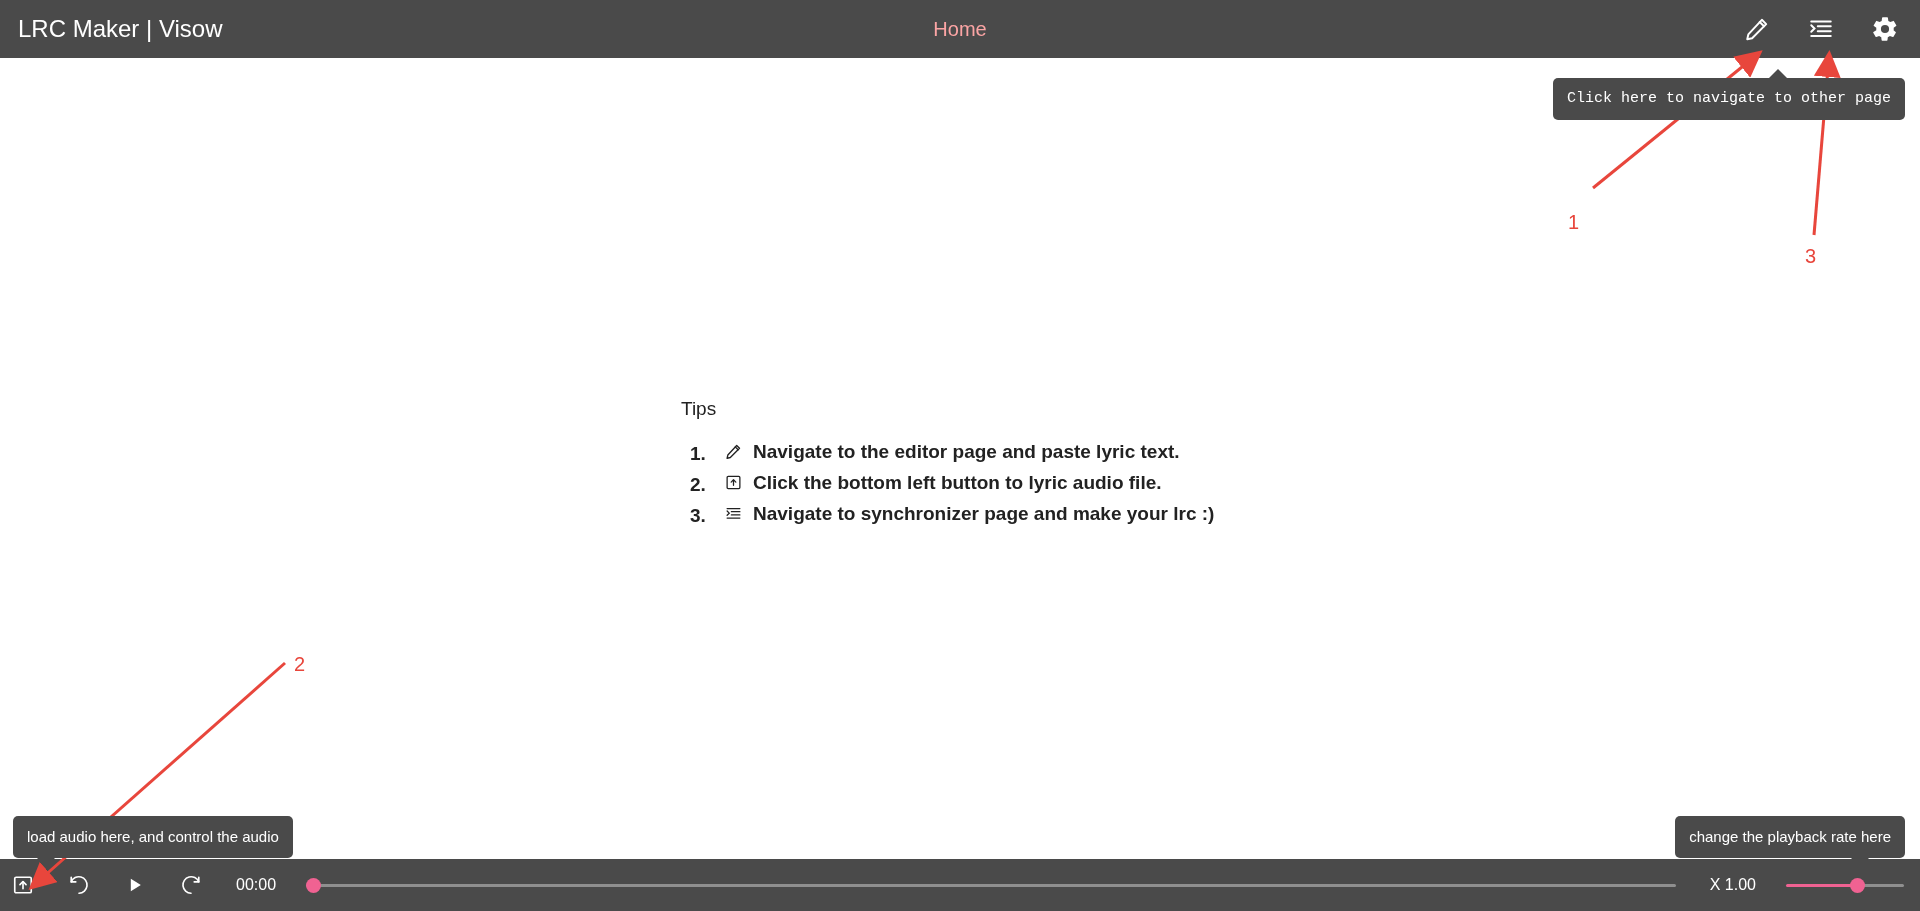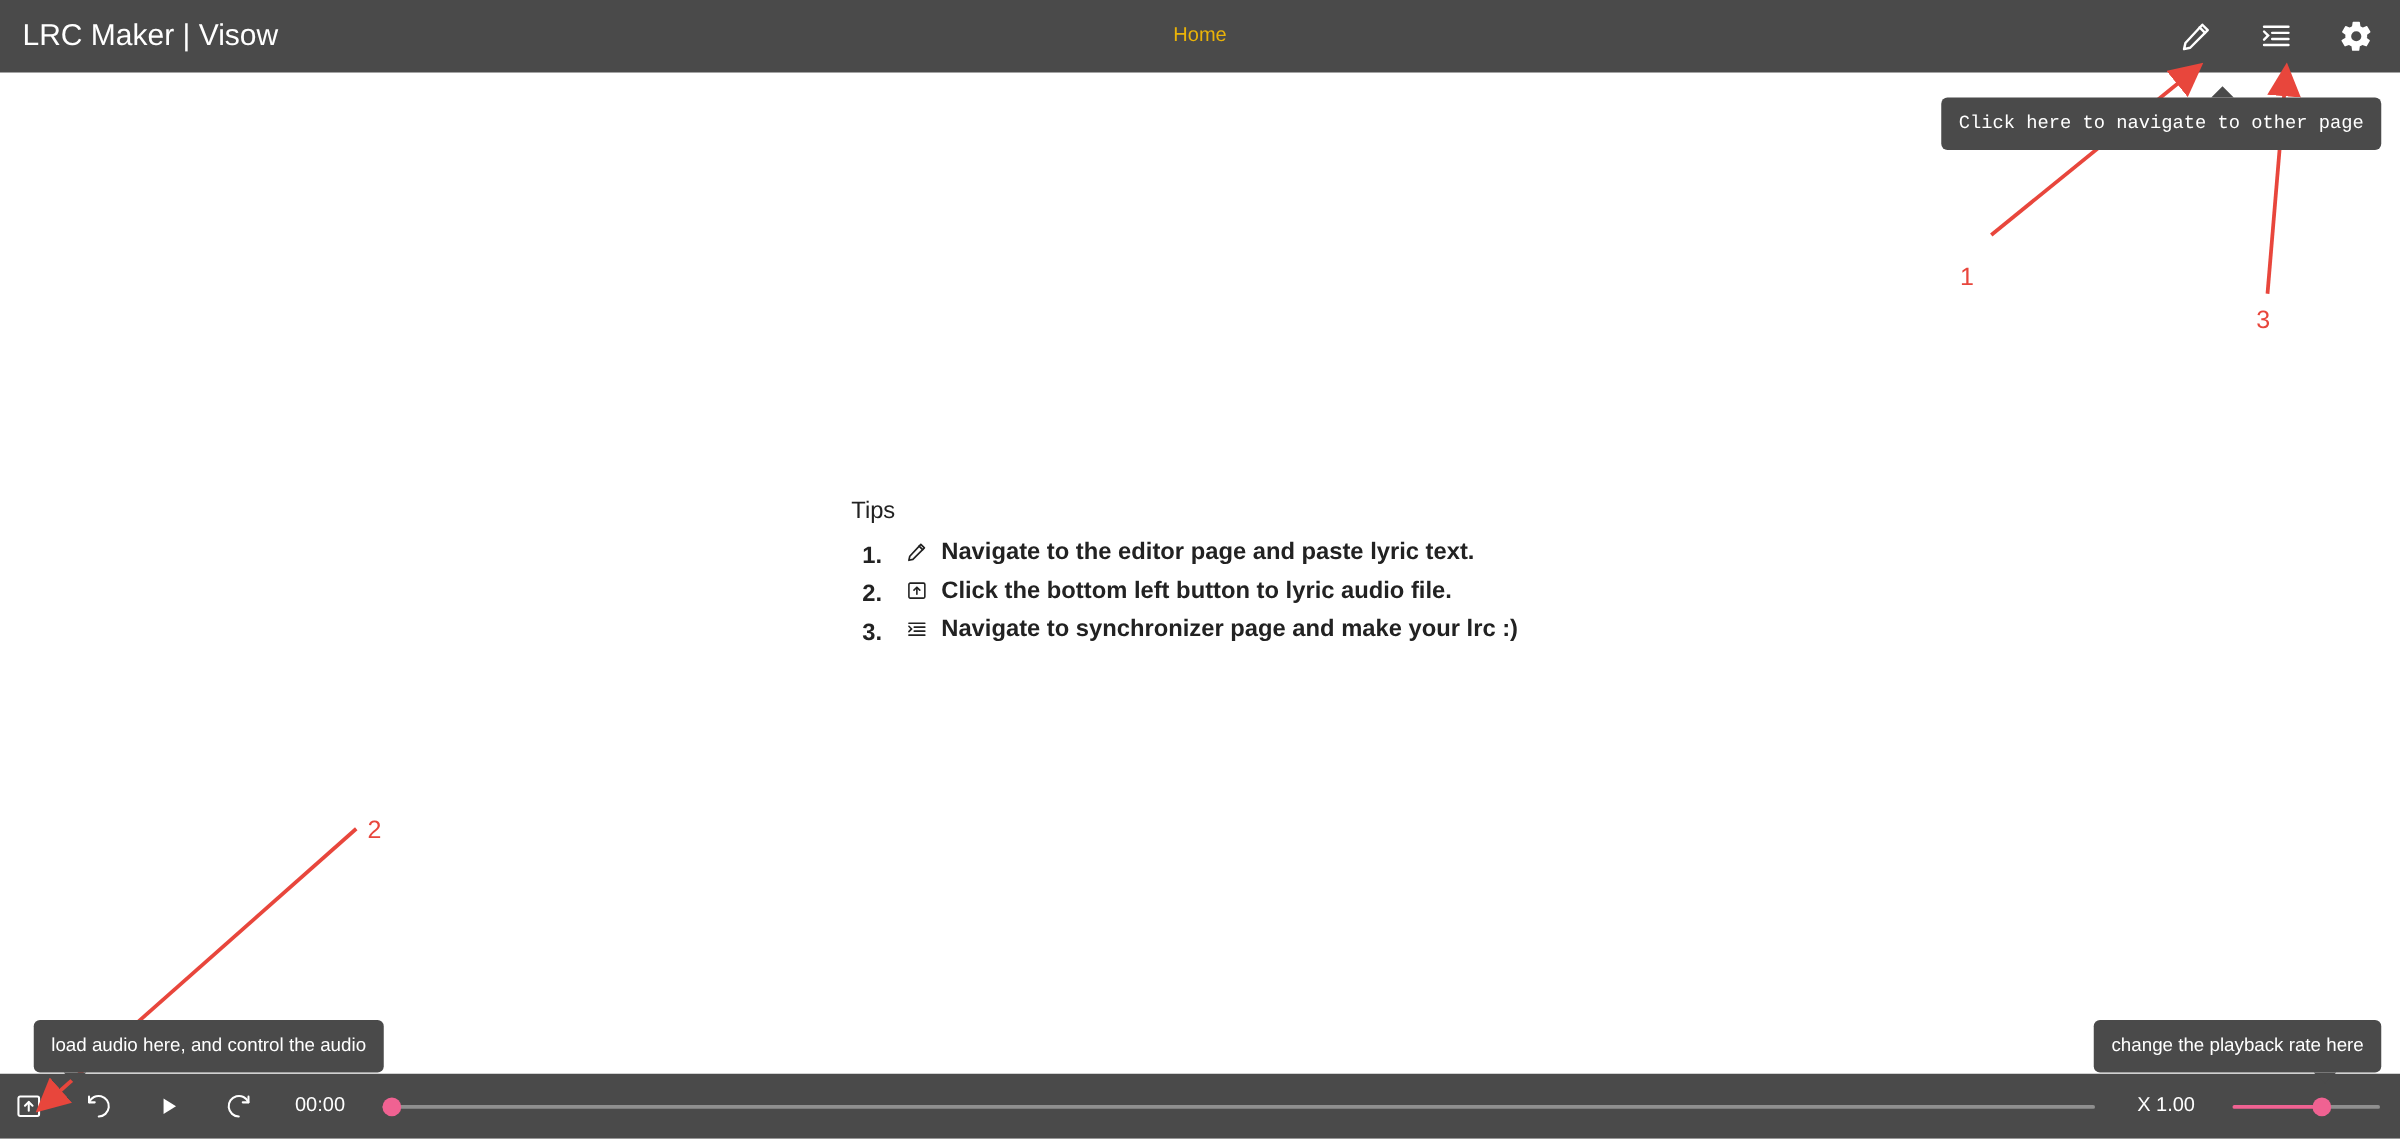--- a/index.html
+++ b/index.html
@@ -35,22 +35,22 @@
   .app-title {
     color: #ffffff;
     font-size: 24px;
     line-height: 28px;
     white-space: nowrap;
   }
   .page-title {
     position: absolute;
     left: 0; right: 0;
     text-align: center;
-    color: #eab308;
-    font-size: 16px;
+    color: #fca5a5;
+    font-size: 20px;
     line-height: 28px;
     pointer-events: none;
   }
   .topbar-actions {
     margin-left: auto;
     display: flex;
     align-items: center;
     gap: 30px;
     position: relative;
     z-index: 6;
@@ -91,21 +91,21 @@
     bottom: -9px;
     border-top: 9px solid #4a4a4a;
   }
 
   #tt-home   { left: 13px;  top: 78px; }
   #tt-home .caret { left: 24px; }
 
   #tt-nav    { right: 15px; top: 78px; font-family: Liberation Mono, monospace; }
   #tt-nav .caret { right: 118px; }
 
-  #tt-audio  { left: 27px;  top: 816px; }
+  #tt-audio  { left: 13px;  top: 816px; }
   #tt-audio .caret { left: 24px; }
 
   #tt-rate   { right: 15px; top: 816px; }
   #tt-rate .caret { right: 36px; }
 
   
   .anno-layer {
     position: absolute;
     left: 0; top: 0;
     width: 1920px; height: 911px;
@@ -125,21 +125,21 @@
   
   .tips {
     position: absolute;
     left: 681px;
     top: 398px;
     color: #222222;
   }
   .tips-title {
     font-size: 19px;
     line-height: 22px;
-    margin-bottom: 6px;
+    margin-bottom: 16px;
   }
   .tips-list {
     margin: 0;
     padding-left: 30px;
     font-size: 19px;
     line-height: 31px;
     color: #222222;
   }
   .tips-list li {
     padding-left: 12px;

